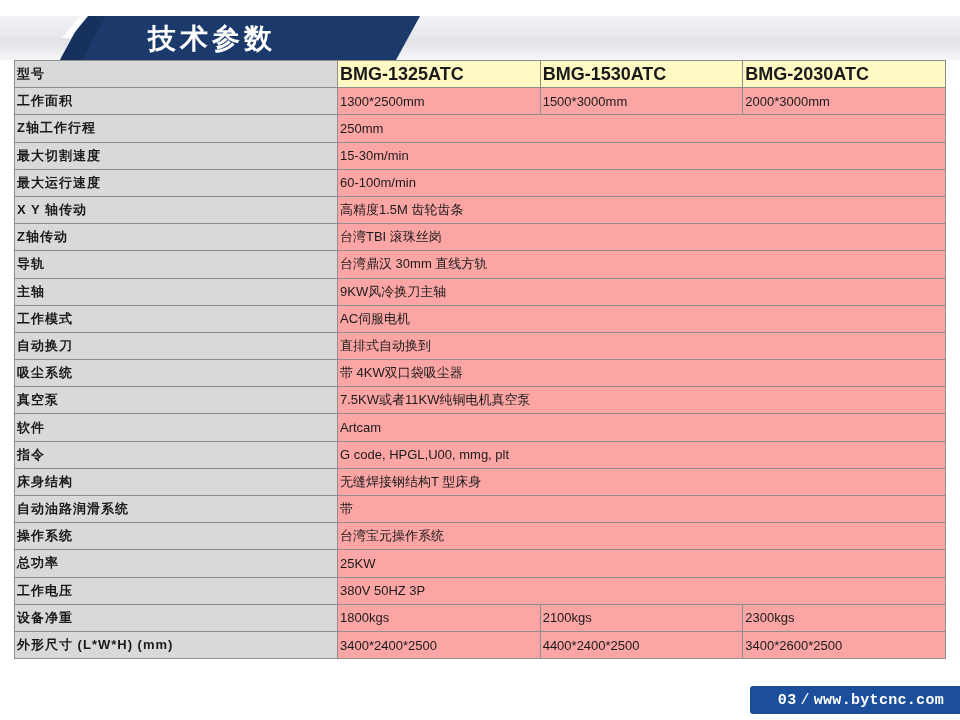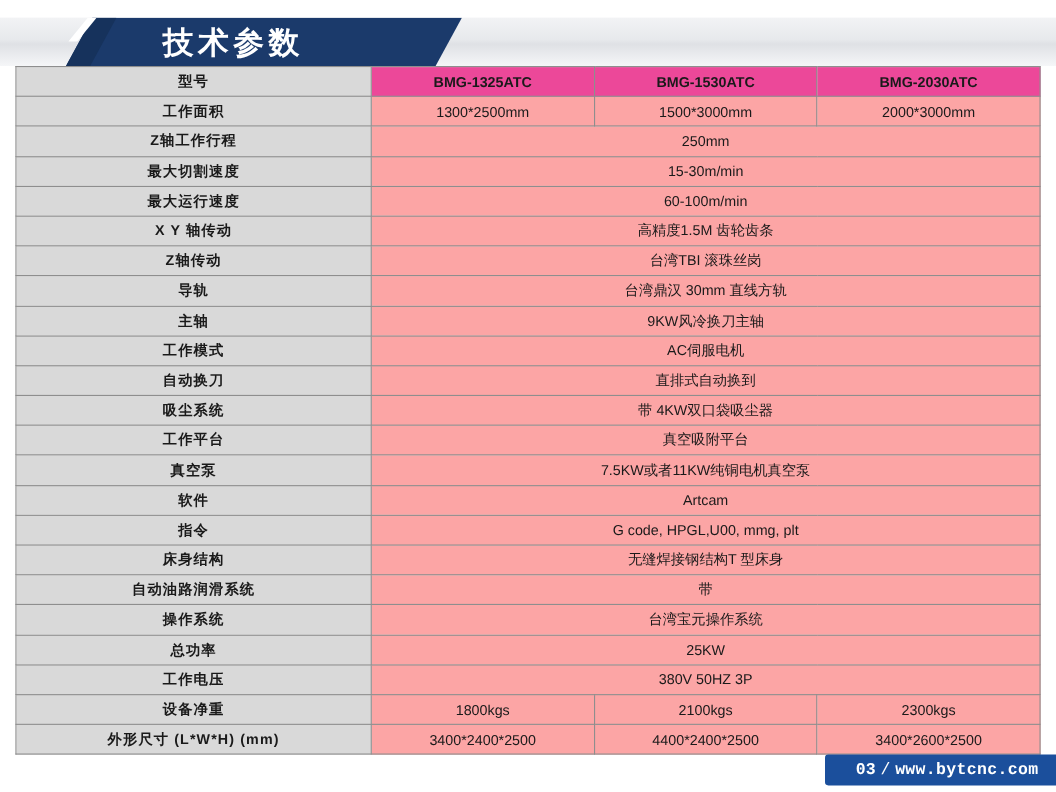--- a/index.html
+++ b/index.html
@@ -80,39 +80,38 @@
   table.spec {
     border-collapse: collapse;
     width: 932px;
     table-layout: fixed;
   }
   table.spec td {
     border: 1px solid #8e8e8e;
     height: 26.2px;
     font-size: 13px;
     color: #1a1a1a;
-    text-align: center;
     vertical-align: middle;
     padding: 0 2px;
   }
   td.label {
     width: 318px;
     background: #d9d9d9;
     font-weight: bold;
     font-size: 14px;
     letter-spacing: 1px;
   }
   td.val {
     background: #fca5a5;
     font-size: 13px;
   }
   td.val.head {
     font-weight: bold;
-    background: #ec4899;
-    font-size: 13px;
+    background: #fef9c3;
+    font-size: 18px;
   }
 
   
   .footer-tab {
     position: absolute;
     right: 0;
     bottom: 6px;
     height: 28px;
     background: #1b4f9c;
     color: #ffffff;
@@ -190,24 +189,20 @@
         </tr>
         <tr>
           <td class="label">自动换刀</td>
           <td class="val" colspan="3">直排式自动换到</td>
         </tr>
         <tr>
           <td class="label">吸尘系统</td>
           <td class="val" colspan="3">带 4KW双口袋吸尘器</td>
         </tr>
         <tr>
-          <td class="label">工作平台</td>
-          <td class="val" colspan="3">真空吸附平台</td>
-        </tr>
-        <tr>
           <td class="label">真空泵</td>
           <td class="val" colspan="3">7.5KW或者11KW纯铜电机真空泵</td>
         </tr>
         <tr>
           <td class="label">软件</td>
           <td class="val" colspan="3">Artcam</td>
         </tr>
         <tr>
           <td class="label">指令</td>
           <td class="val" colspan="3">G code, HPGL,U00, mmg, plt</td>

